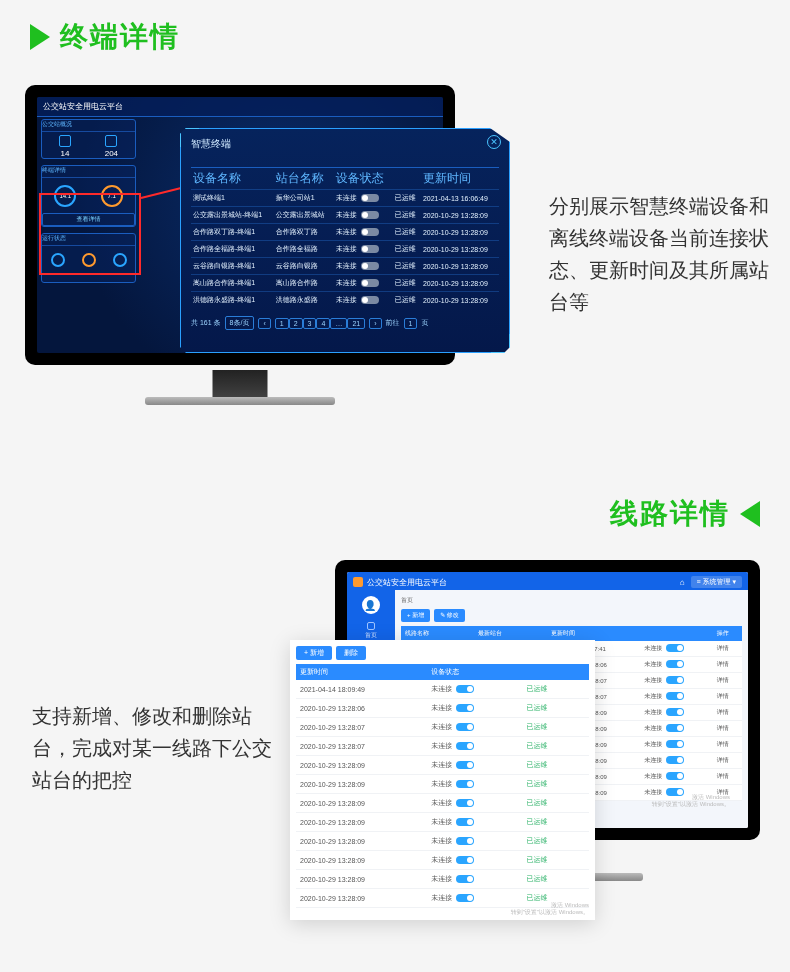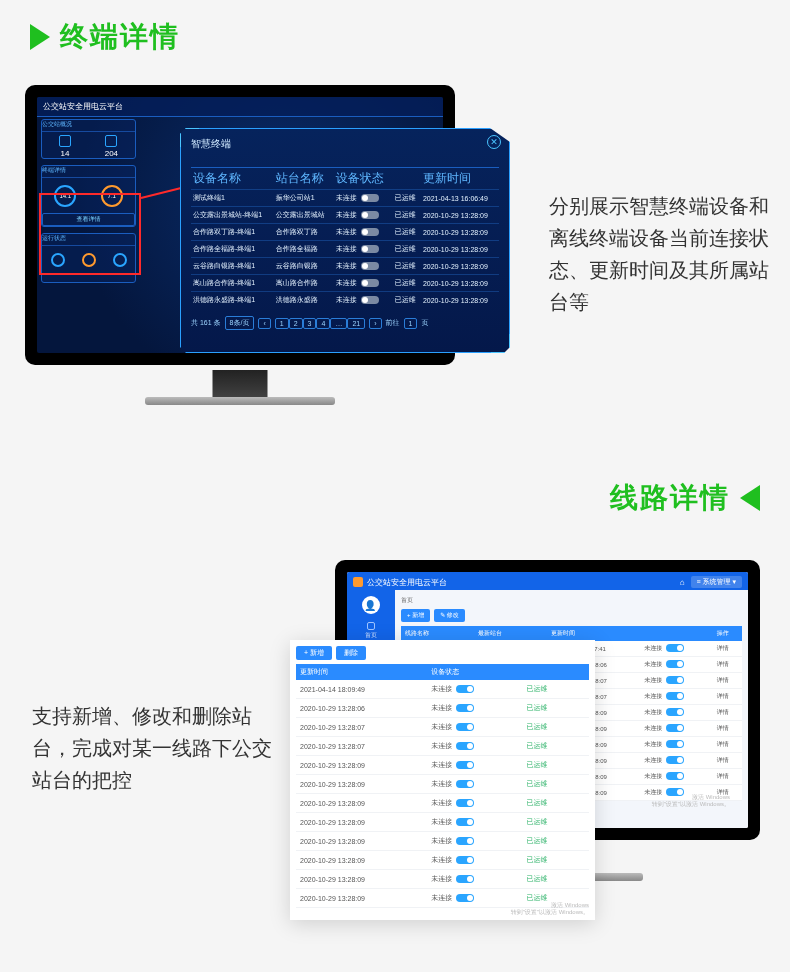--- a/index.html
+++ b/index.html
@@ -346,21 +346,21 @@
     <span class="pg">8条/页</span>
     <span class="pg">‹</span>
     <span id="pager-pages"><span class="pg">1</span><span class="pg">2</span><span class="pg">3</span><span class="pg">4</span><span class="pg">…</span><span class="pg">21</span></span>
     <span class="pg">›</span>
     <span>前往</span>
     <span class="pg">1</span>
     <span>页</span>
   </div>
 </div>
 
-<div class="section-heading right" style="top:479px;margin-left:40px;">
+<div class="section-heading right" style="top:495px;margin-left:40px;">
   <span>线路详情</span>
   <div class="triangle-left"></div>
 </div>
 
 <div class="desc" style="top:700px; left:32px; width:240px;">支持新增、修改和删除站台，完成对某一线路下公交站台的把控</div>
 
 <div class="monitor" id="mon2">
   <div class="screen">
     <div class="m2-header">
       <div class="logo"></div>

